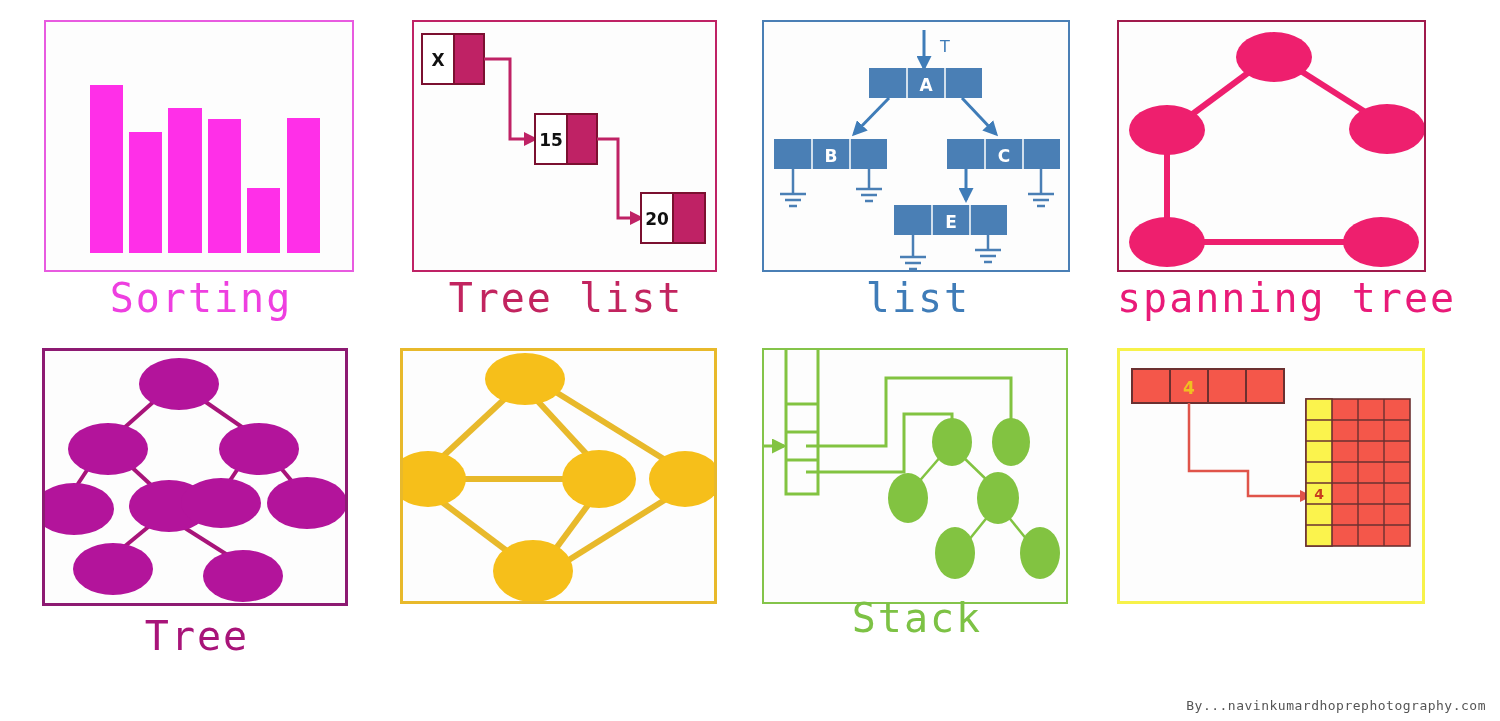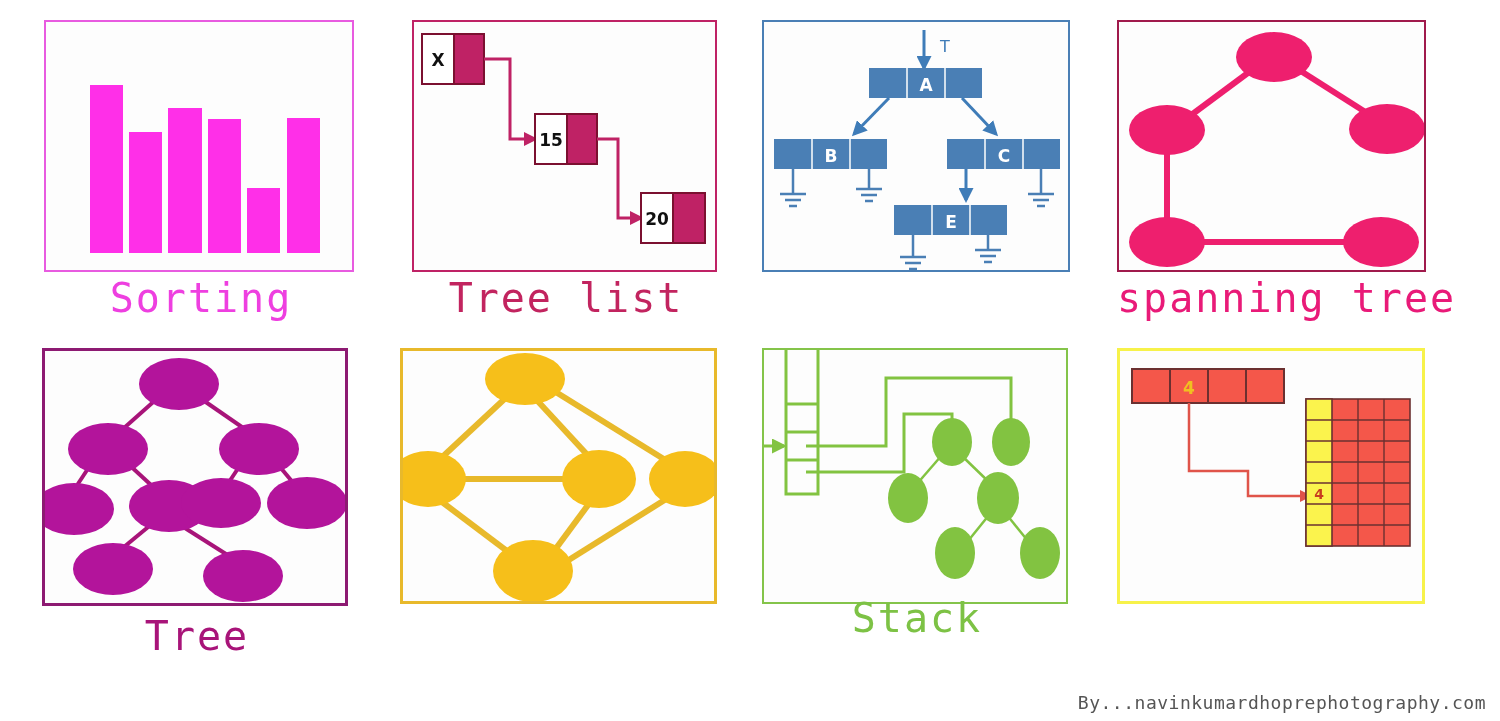--- a/index.html
+++ b/index.html
@@ -69,21 +69,21 @@
   #cell-tree     .caption { top: 268px; color: #a81479; }
   #cell-graph    .caption { top: 266px; color: #f0b51f; }
   #cell-stack    .caption { top: 250px; color: #7dc245; }
   #cell-hashing  .caption { top: 266px; color: #f15a4a; }
 
   .footer {
     position: absolute;
     right: 14px;
     bottom: 8px;
     font-family: "DejaVu Sans Mono", "Liberation Mono", monospace;
-    font-size: 18px;
+    font-size: 13px;
     color: #555555;
     letter-spacing: 0.5px;
     margin-top: 16px;
   }
   .node-text {
     font-family: "DejaVu Sans", "Liberation Sans", sans-serif;
     font-weight: bold;
   }
 </style>
 </head>
@@ -214,20 +214,21 @@
           <line x1="145" y1="247" x2="153" y2="247"></line>
         </g>
         <g stroke="#4a7fb5" stroke-width="2.5" fill="none">
           <line x1="224" y1="213" x2="224" y2="228"></line>
           <line x1="211" y1="228" x2="237" y2="228"></line>
           <line x1="216" y1="234" x2="232" y2="234"></line>
           <line x1="220" y1="240" x2="228" y2="240"></line>
         </g>
       </svg>
     </div>
+    <div class="caption">list</div>
   </div>
 
   <div class="cell" id="cell-spanning">
     <div class="panel">
       <svg width="309" height="252" viewBox="0 0 309 252">
         <g stroke="#ee1f6e" stroke-width="6" fill="none">
           <line x1="145" y1="39" x2="52" y2="108"></line>
           <line x1="166" y1="39" x2="270" y2="105"></line>
           <line x1="48" y1="112" x2="48" y2="215"></line>
           <line x1="60" y1="220" x2="262" y2="220"></line>

